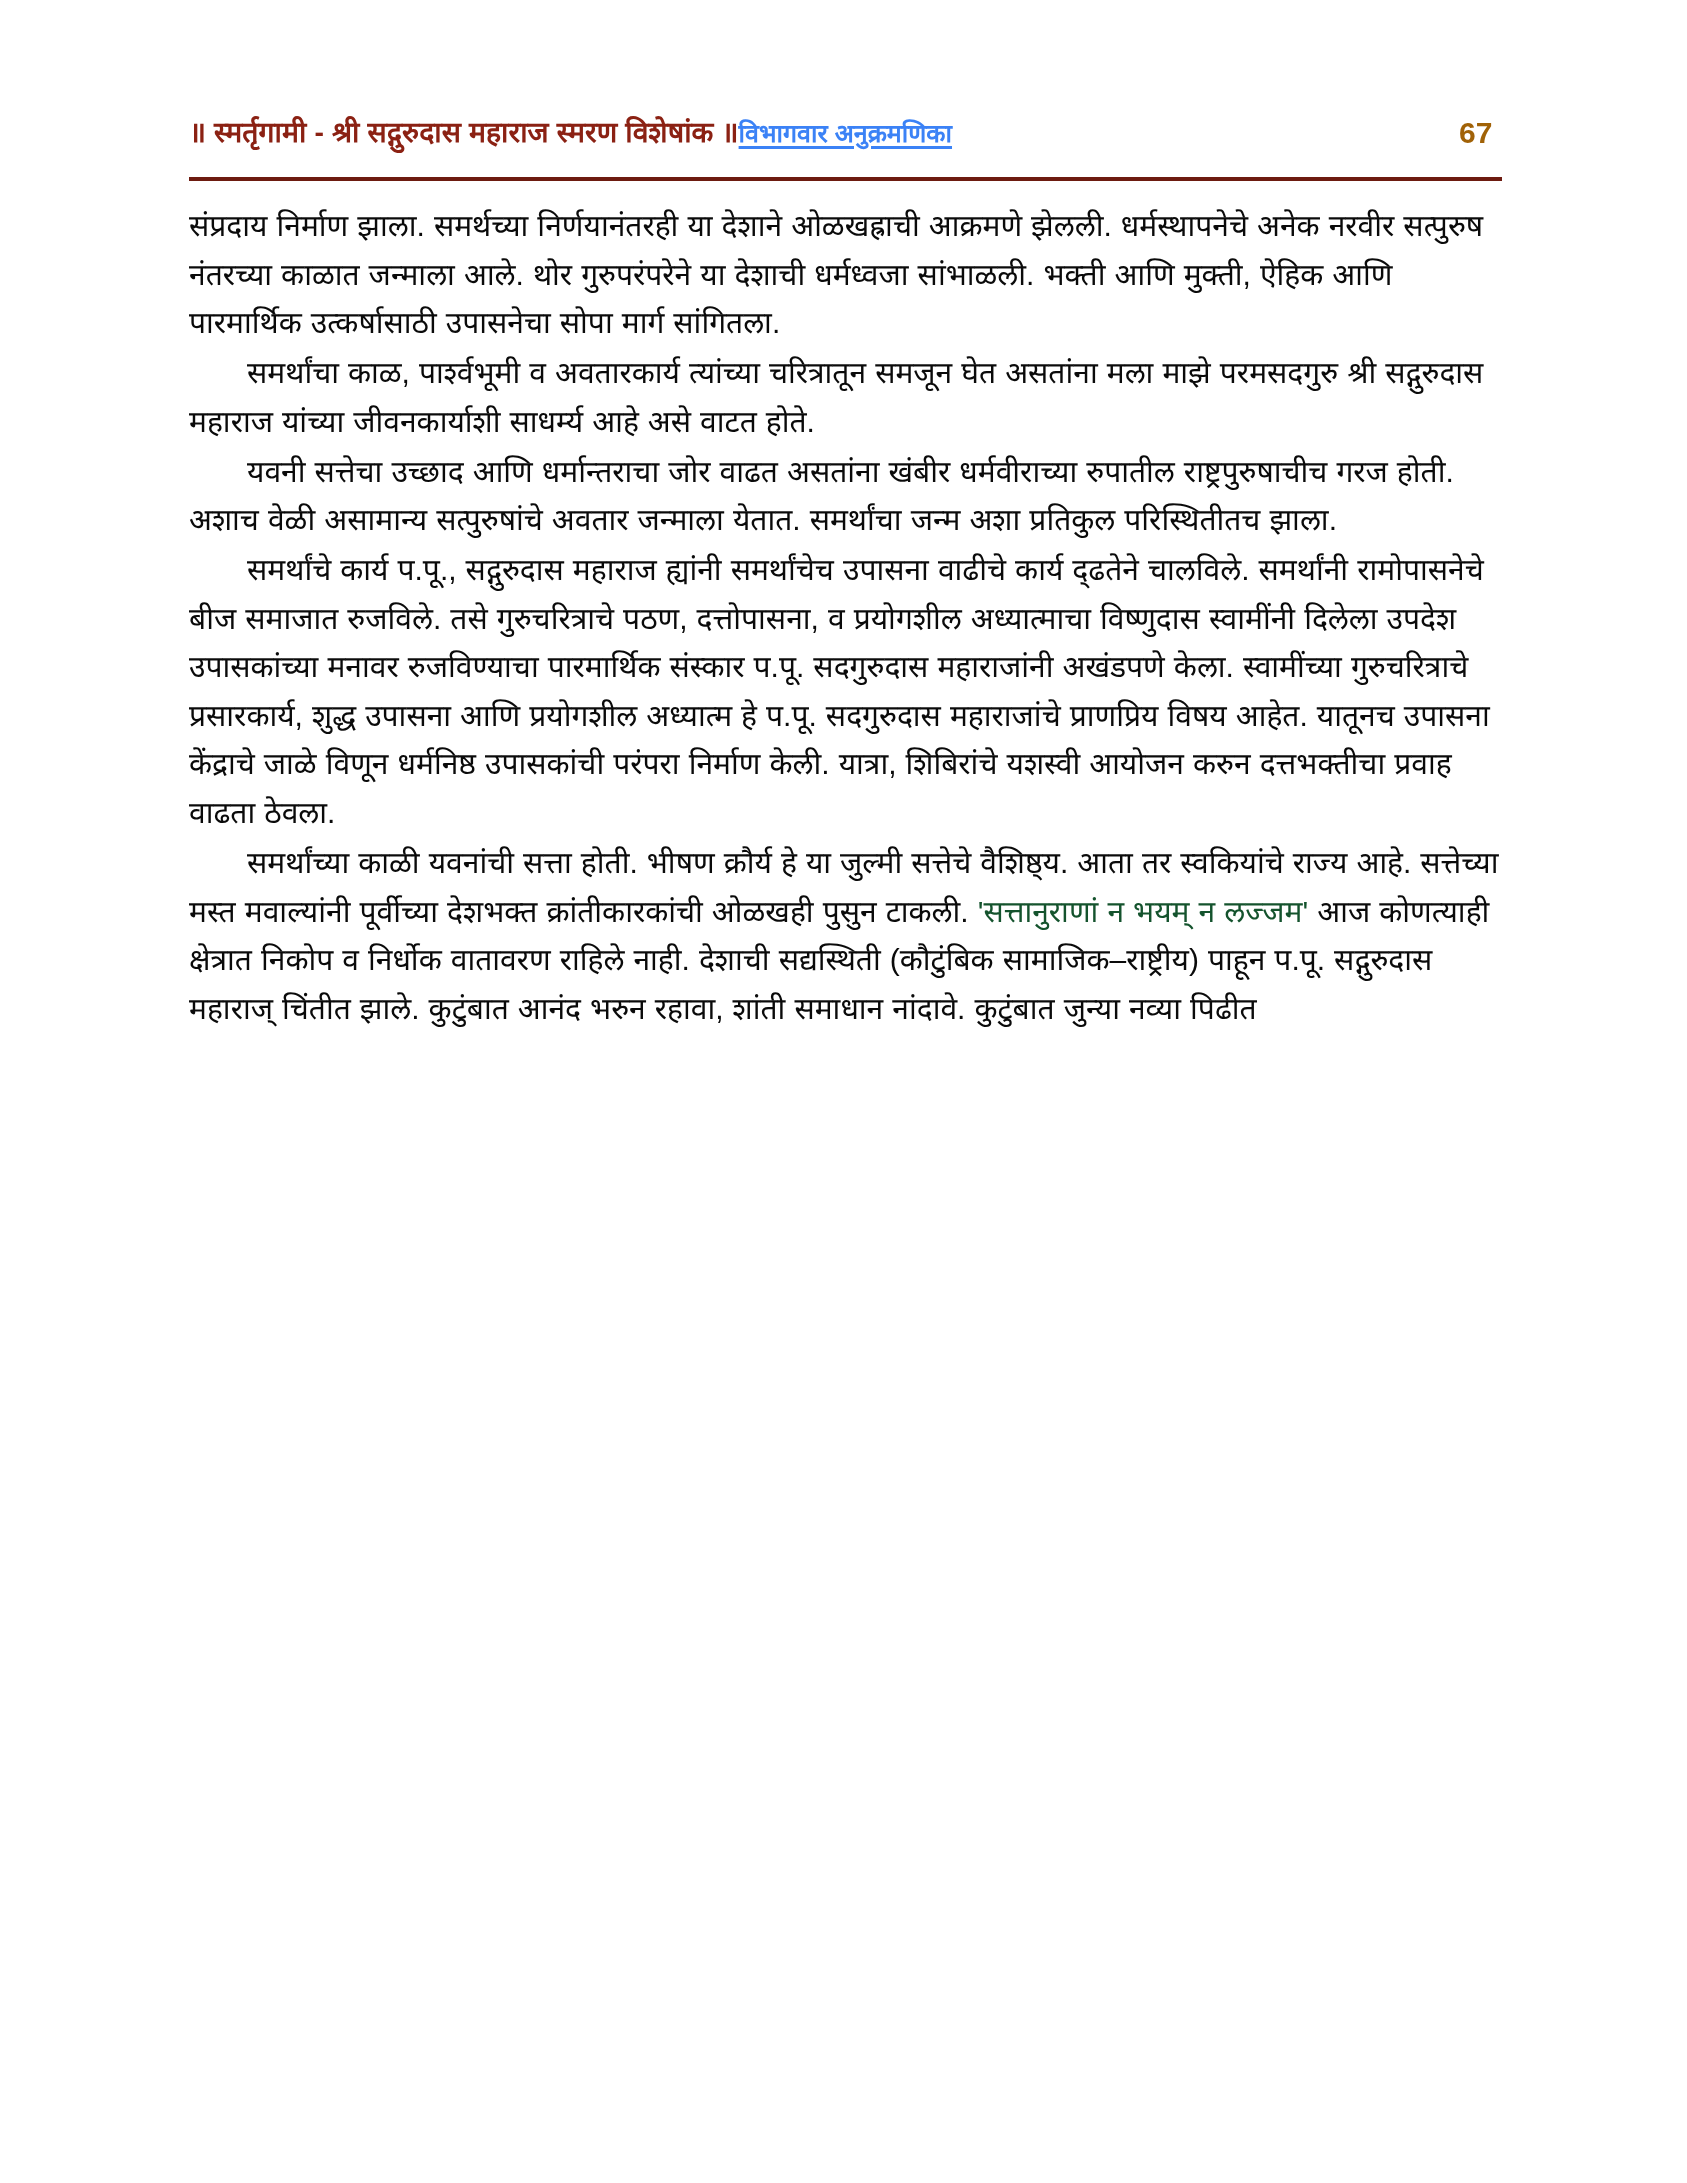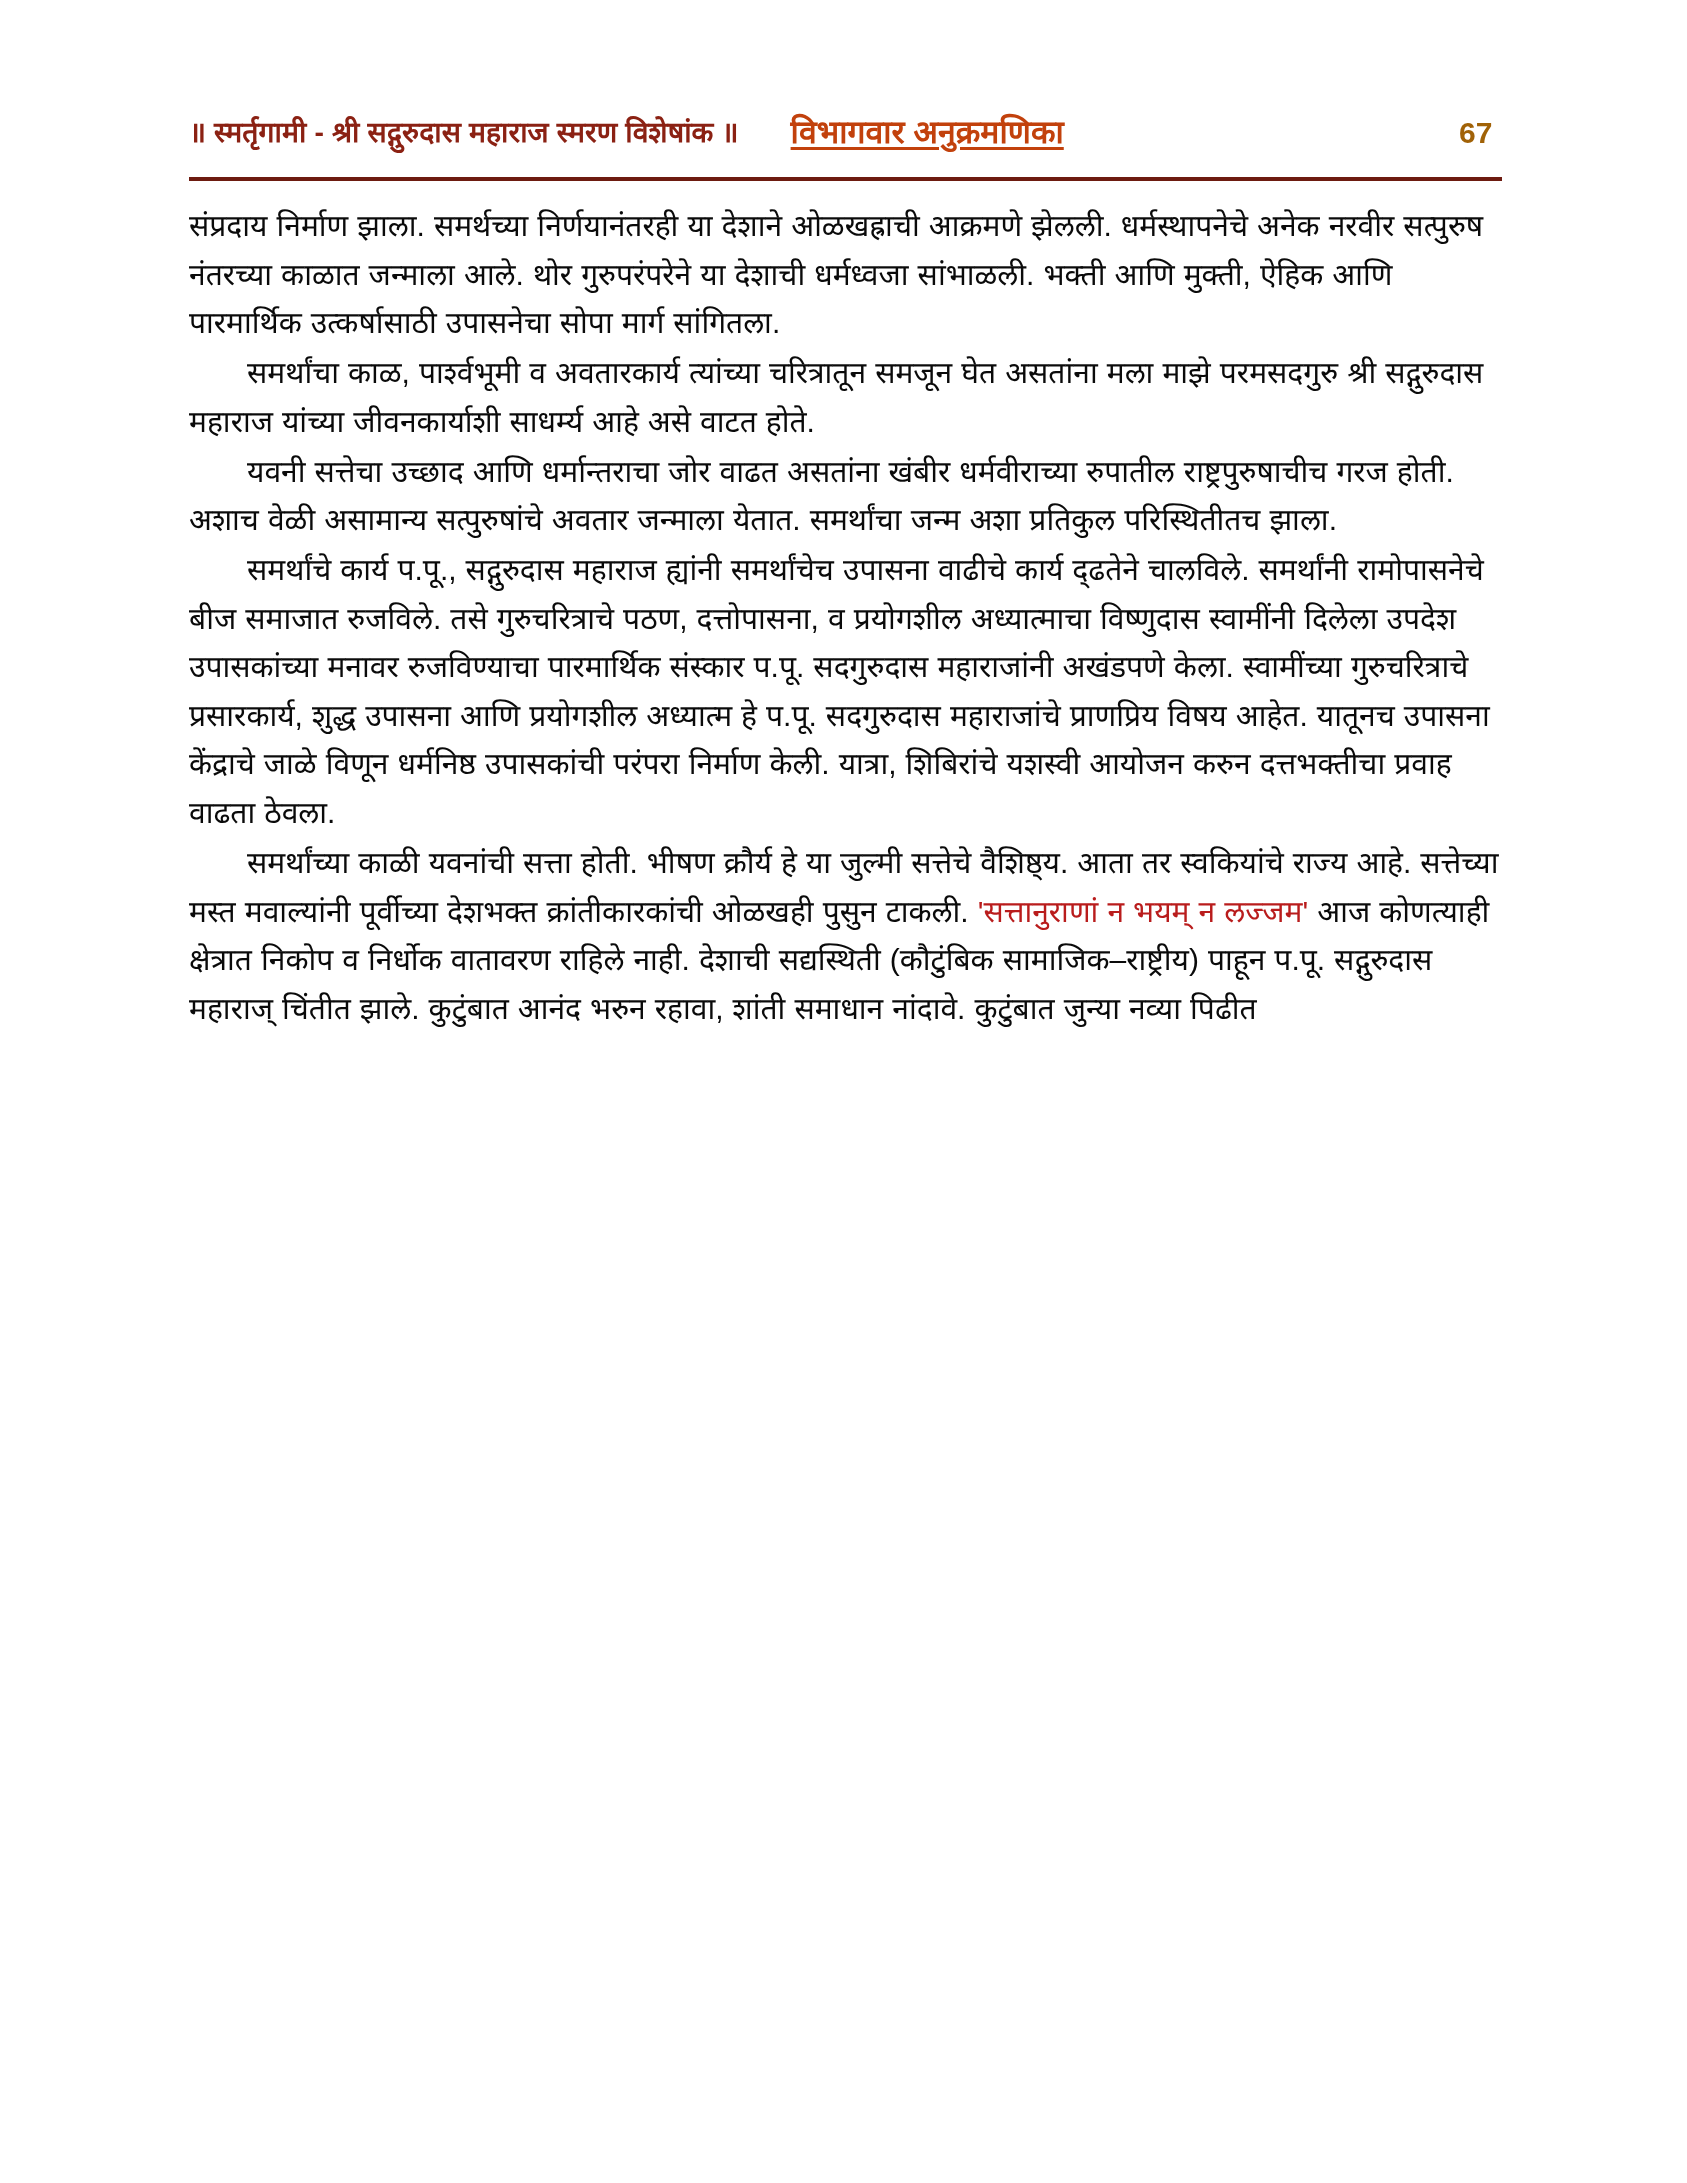--- a/index.html
+++ b/index.html
@@ -34,28 +34,27 @@
   .header-title {
     color: #8b2113;
     font-size: 28.4px;
     font-weight: bold;
     letter-spacing: 0.1px;
     white-space: nowrap;
     line-height: 1.2;
   }
 
   .header-link {
-    color: #c2410c;
-    font-size: 32px;
+    color: #3b82f6;
+    font-size: 25px;
     font-weight: bold;
     text-decoration: underline;
     text-underline-offset: 4px;
     text-decoration-thickness: 2.6px;
     white-space: nowrap;
-    margin-left: 52px;
     cursor: pointer;
     line-height: 1.2;
   }
 
   .header-pageno {
     color: #a16207;
     font-size: 30px;
     font-weight: bold;
     margin-left: auto;
     padding-right: 6.6px;
@@ -86,21 +85,21 @@
     margin: 0 0 1.3px 0;
     text-align: left;
     word-spacing: 0.7px;
   }
 
   .para.indent {
     text-indent: 58px;
   }
 
   .quote-red {
-    color: #b91c1c;
+    color: #14532d;
   }
 
   
   .footer-rule {
     position: absolute;
     left: 189px;
     top: 2002px;
     width: 1313px;
     height: 4.6px;
     background: #6d1b10;

